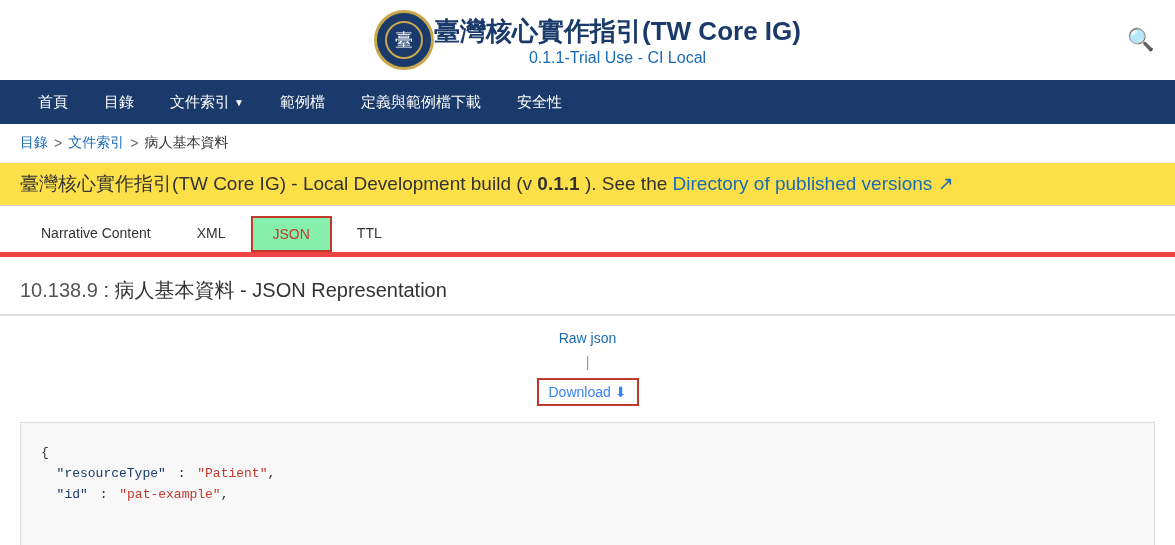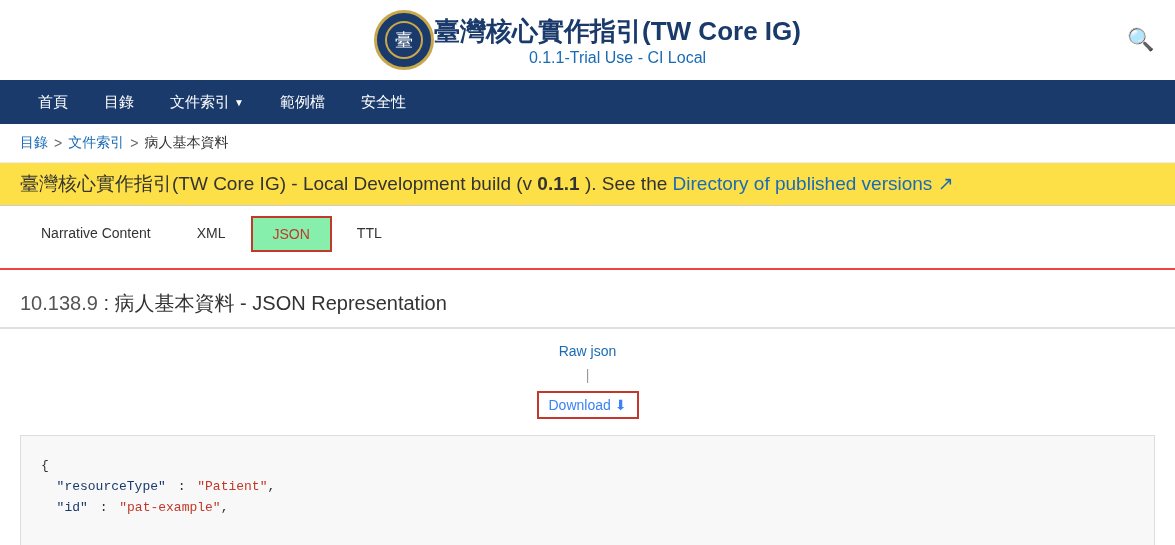--- a/index.html
+++ b/index.html
@@ -77,22 +77,22 @@
       font-size: 19px;
       color: #333;
       border-bottom: 1px solid #ccc;
     }
     .warning-banner a { color: #1a6bb5; text-decoration: none; }
     .warning-banner strong { font-weight: bold; }
 
     
     .tabs-container {
       display: flex;
-      padding: 10px 20px 16px 20px;
-      border-bottom: 2px solid #ef4444;
+      padding: 10px 20px 0 20px;
+      border-bottom: 5px solid #ef4444;
       gap: 0;
     }
     .tab {
       padding: 8px 20px;
       cursor: pointer;
       font-size: 14px;
       color: #333;
       border: 1px solid transparent;
       margin-right: 4px;
     }
@@ -202,20 +202,21 @@
 </div>
 
 <div class="nav-bar">
   <div class="nav-item">首頁</div>
   <div class="nav-item">目錄</div>
   <div class="nav-item">
     <span>文件索引</span>
     <span class="dropdown-arrow">▼</span>
   </div>
   <div class="nav-item">範例檔</div>
+  <div class="nav-item">定義與範例檔下載</div>
   <div class="nav-item">安全性</div>
 </div>
 
 <div class="breadcrumb">
   <a class="breadcrumb-link">目錄</a>
   <span class="breadcrumb-sep">&gt;</span>
   <a class="breadcrumb-link">文件索引</a>
   <span class="breadcrumb-sep">&gt;</span>
   <span>病人基本資料</span>
 </div>

